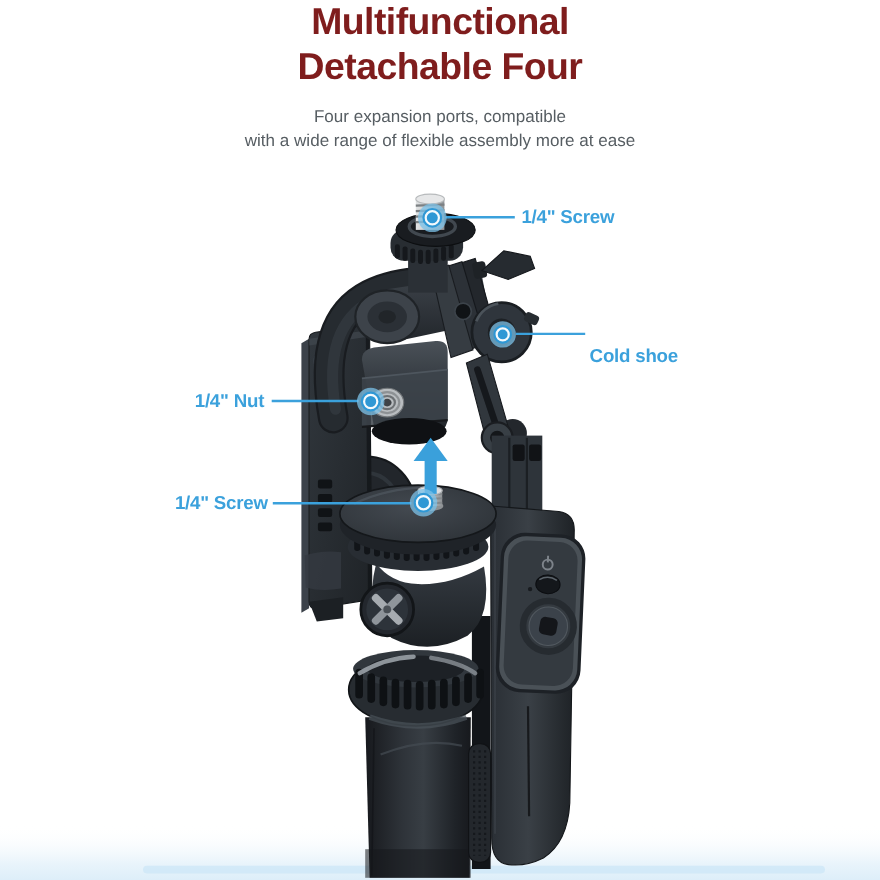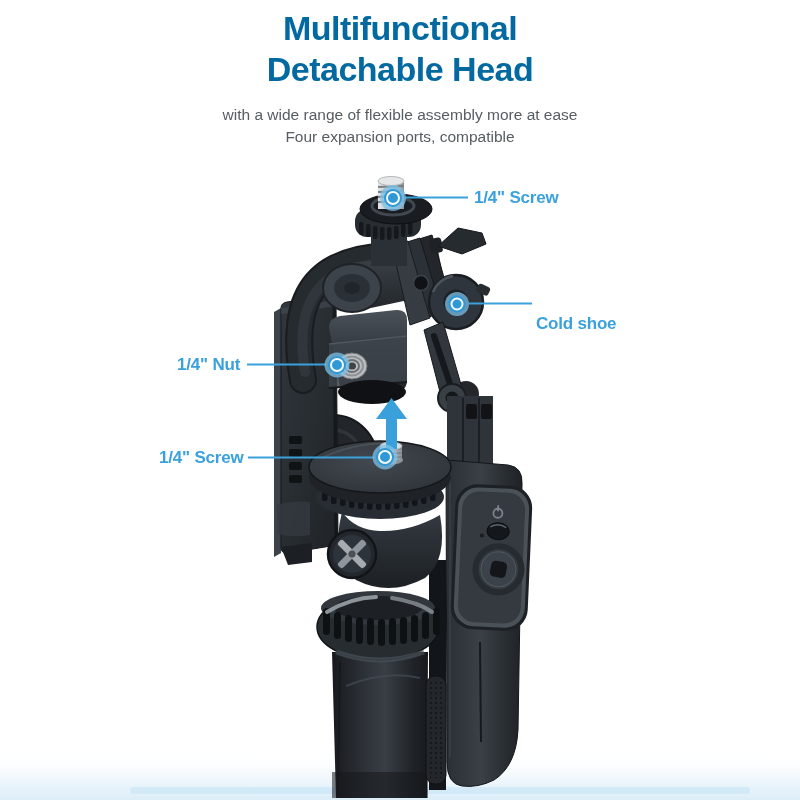--- a/index.html
+++ b/index.html
@@ -5,24 +5,23 @@
   html,body{margin:0;padding:0;}
   .page{
     position:relative;
     width:800px;height:800px;
     background:#ffffff;
     overflow:hidden;
     font-family:"Liberation Sans", sans-serif;
   }
   .header{position:absolute;top:0;left:0;width:800px;text-align:center;}
   .title{
-    margin-top:8px;
     font-size:34px;line-height:41px;font-weight:bold;
     letter-spacing:-0.5px;
-    color:#0369a1;
+    color:#7f1d1d;
   }
   .subtitle{
     margin-top:14px;
     font-size:15.5px;line-height:22px;
     color:#565d62;
   }
   .scene{position:absolute;inset:0;}
   .scene svg{position:absolute;left:0;top:0;}
   .callout-label{
     position:absolute;
@@ -37,25 +36,25 @@
   .lbl-bottom-screw{left:159px;top:448px;}
 </style>
 </head>
 <body>
 
 <div class="page">
 
   <div class="header">
     <div class="title">
       <div>Multifunctional</div>
-      <div>Detachable Head</div>
+      <div>Detachable Four</div>
     </div>
     <div class="subtitle">
+      <div>Four expansion ports, compatible</div>
       <div>with a wide range of flexible assembly more at ease</div>
-      <div>Four expansion ports, compatible</div>
     </div>
   </div>
 
   <div class="scene">
     <svg width="800" height="800" viewBox="0 0 800 800">
       <defs>
         <linearGradient id="gLeg" x1="0" y1="0" x2="1" y2="0">
           <stop offset="0" stop-color="#17191d"></stop>
             <stop offset="0.35" stop-color="#2e3339"></stop>
           <stop offset="0.55" stop-color="#383e44"></stop>

